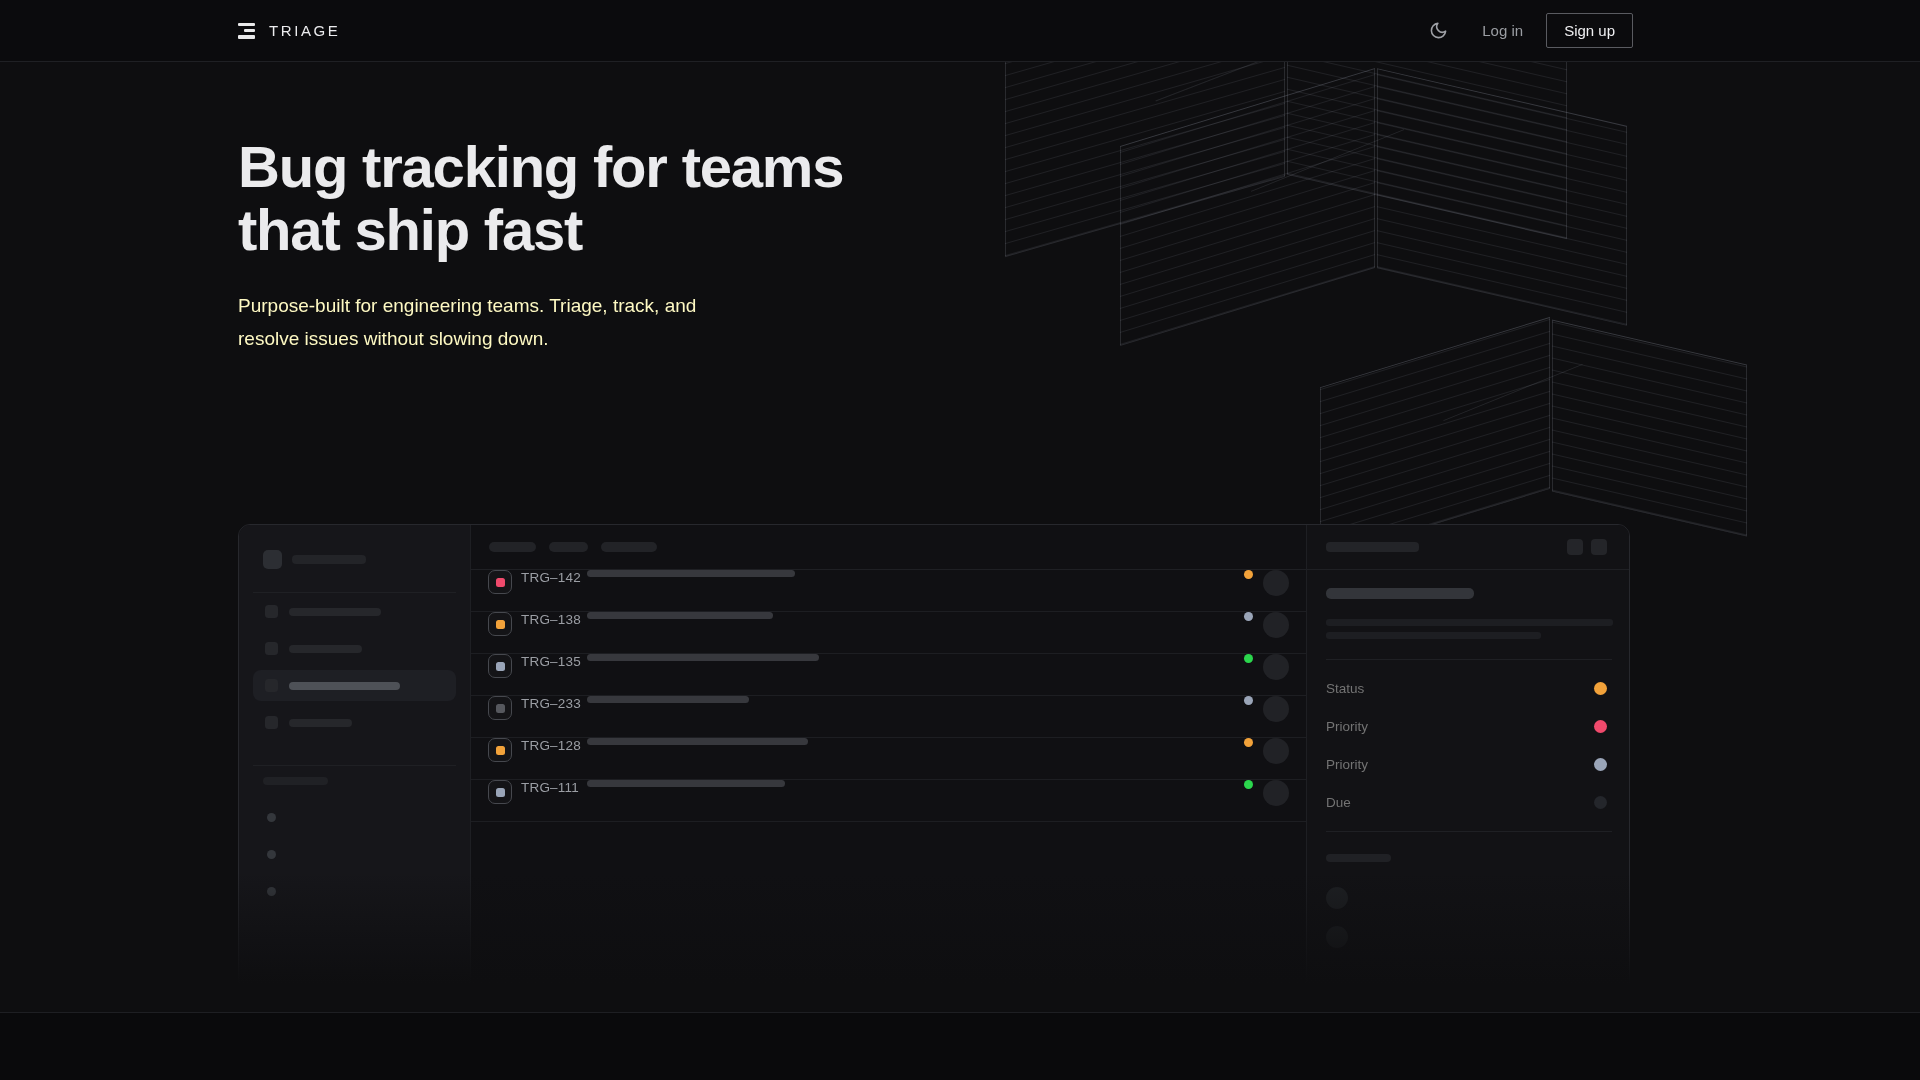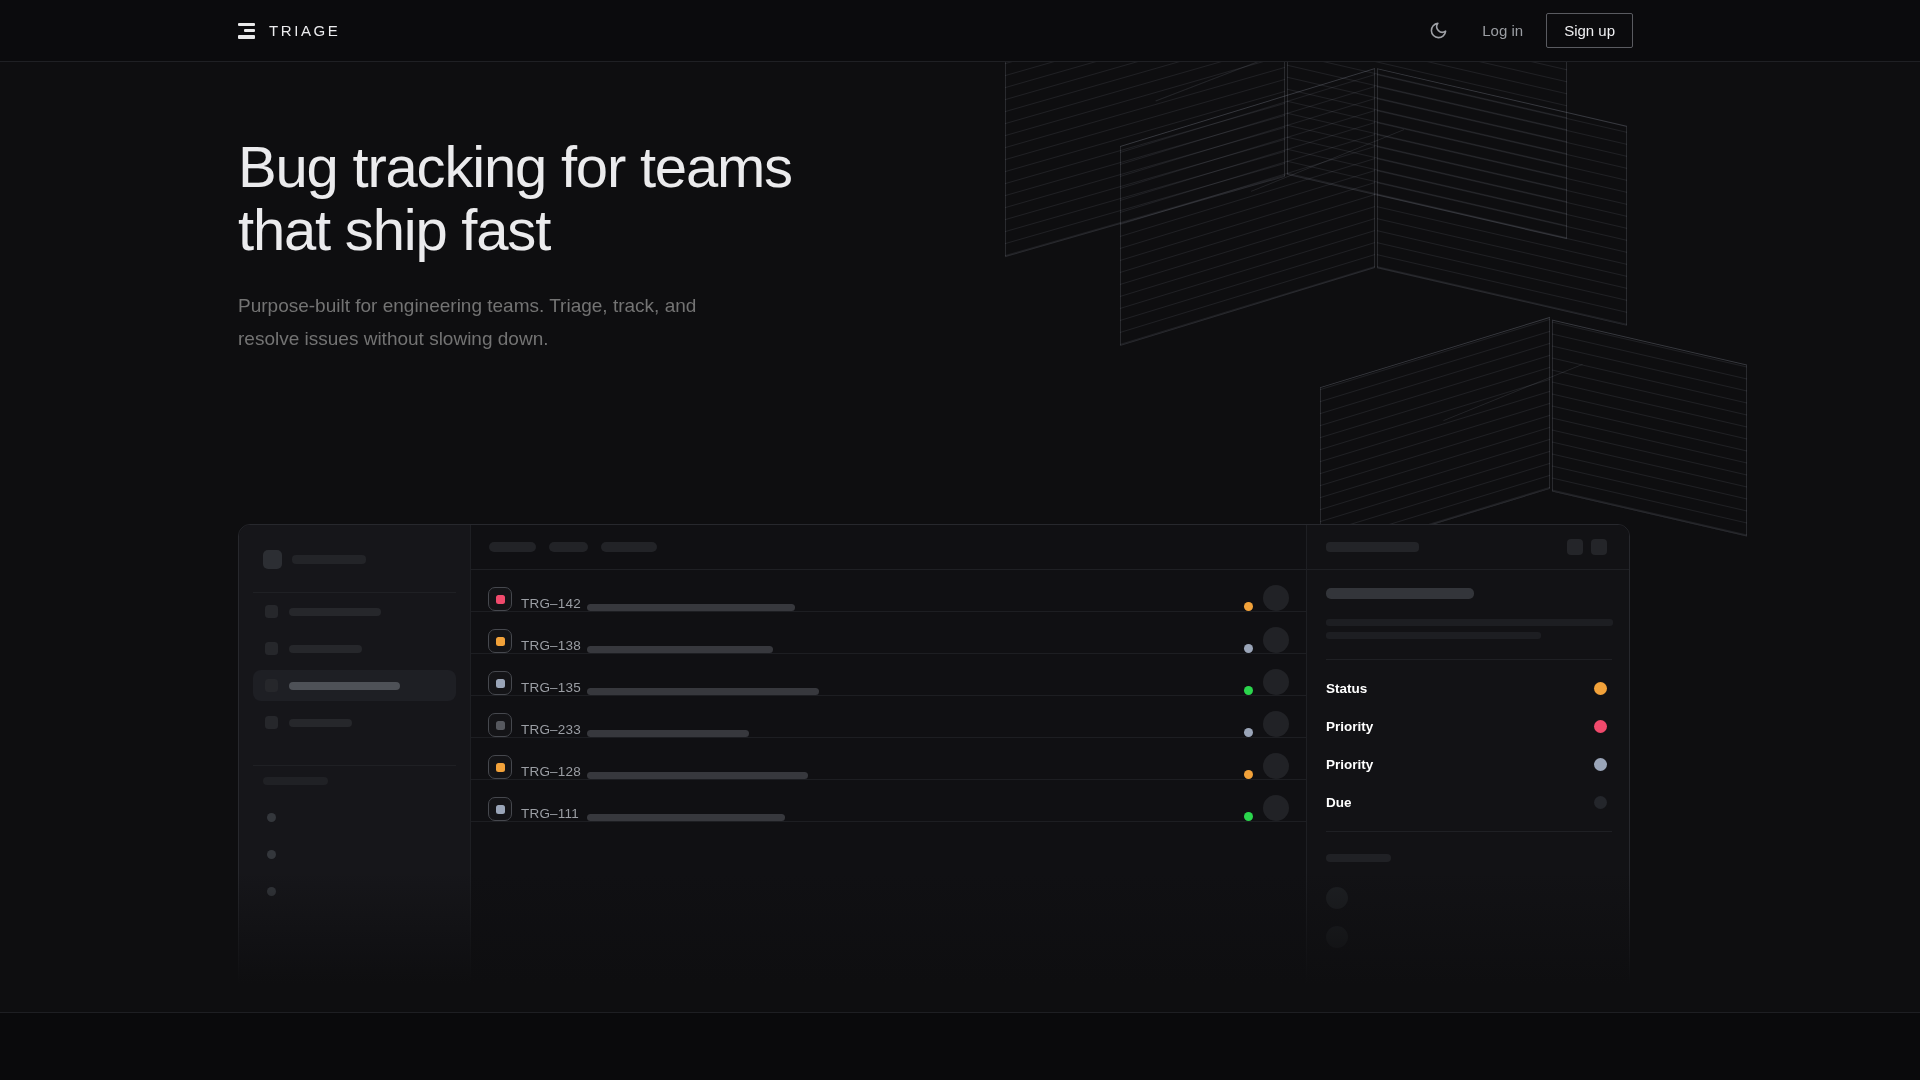--- a/index.html
+++ b/index.html
@@ -20,23 +20,23 @@
   .brand-text{color:#ececee;font-size:15px;font-weight:400;letter-spacing:2.6px;}
   .nav-right{margin-left:auto;display:flex;align-items:center;}
   .theme-btn{background:none;border:none;padding:4px;cursor:pointer;display:flex;margin-right:30px;}
   .login{color:#9b9ea3;font-size:15px;text-decoration:none;cursor:pointer;margin-right:23px;}
   .signup{background:transparent;border:1px solid #5a5b60;border-radius:2px;color:#f0f0f2;
     font-size:15px;height:35px;padding:0 17px;cursor:pointer;font-family:inherit;}
 
   
   .hero{position:relative;height:951px;background:#0e0e10;border-bottom:1px solid #1e1f23;overflow:hidden;}
   .hero h1{position:absolute;left:238px;top:74px;margin:0;z-index:2;
-    color:#ebebed;font-size:58px;line-height:1.08;font-weight:400;letter-spacing:-1.2px;}
+    color:#ebebed;font-size:58px;line-height:1.08;font-weight:700;letter-spacing:-1.2px;}
   .hero .sub{position:absolute;left:238px;top:228px;margin:0;width:490px;z-index:2;
-    color:#737373;font-size:19px;line-height:1.73;font-weight:400;}
+    color:#fef9c3;font-size:19px;line-height:1.73;font-weight:400;}
   .cta{position:absolute;left:238px;top:336px;z-index:2;height:52px;padding:0 26px;
     display:inline-flex;align-items:center;gap:13px;background:#e9e9e7;border:none;border-radius:2px;
     color:#141416;font-size:16.5px;font-weight:500;cursor:pointer;font-family:inherit;}
   .cta .arrow{font-size:18px;line-height:1;}
 
   
   .ribbons{position:absolute;inset:0;z-index:0;pointer-events:none;}
   .panel{position:absolute;border:1px solid rgba(150,155,170,0.20);
     background:repeating-linear-gradient(0deg,rgba(150,155,170,0.13) 0 1px,transparent 1px 12px);}
   .fold{position:absolute;border-top:1px solid rgba(150,155,170,0.16);height:0;}
@@ -68,21 +68,21 @@
   .sb-pill{height:8px;border-radius:4px;background:#26272b;}
   .sb-pill.bright{background:#4e5157;}
   .sb-label{width:65px;height:8px;border-radius:4px;background:#202125;margin:11px 0 0 24px;}
   .sb-dot{width:9px;height:9px;border-radius:50%;background:#34373c;margin:28px 0 0 28px;}
 
   
   .list{background:#101013;border-right:1px solid #1e1f23;display:flex;flex-direction:column;}
   .list-header{height:45px;flex:none;border-bottom:1px solid #1f2024;display:flex;align-items:center;
     gap:13px;padding-left:18px;}
   .tab-pill{height:10px;border-radius:5px;background:#222327;}
-  .row{height:42px;flex:none;display:flex;align-items:flex-end;padding:0 17px;
+  .row{height:42px;flex:none;display:flex;align-items:flex-start;padding:0 17px;
     border-bottom:1px solid #1d1e22;cursor:default;}
   .row.selected{background-color:rgba(255,255,255,0.012);
     background-image:repeating-linear-gradient(135deg,rgba(255,255,255,0.05) 0 1px,transparent 1px 13px);}
   .issue-icon{width:24px;height:24px;border:1px solid #46484e;border-radius:7px;flex:none;
     display:flex;align-items:center;justify-content:center;background:rgba(255,255,255,0.02);}
   .issue-icon i{width:9px;height:9px;border-radius:2.5px;background:var(--icon);}
   .issue-id{margin-left:9px;width:66px;font-size:13.5px;color:#9b9ea4;letter-spacing:.2px;}
   .bar{height:7px;border-radius:4px;background:#37383d;width:var(--w);}
   .bar.bright{background:#56585e;}
   .row .sp{flex:1;}
@@ -94,21 +94,21 @@
   .d-header{height:45px;flex:none;border-bottom:1px solid #1f2024;display:flex;align-items:center;
     padding:0 24px 0 19px;}
   .d-header .sp{flex:1;}
   .d-winbtn{width:16px;height:16px;border-radius:4px;background:#242529;}
   .d-winbtn + .d-winbtn{margin-left:8px;}
   .d-title{width:148px;height:11px;border-radius:5px;background:#33353a;margin:18px 0 0 19px;}
   .d-line{height:7px;border-radius:3px;background:#1d1e22;margin-left:19px;}
   .d-div{height:1px;background:#1f2024;margin:20px 19px 0;}
   .field{height:38px;display:flex;align-items:center;padding:0 24px 0 19px;}
   .field:first-of-type{margin-top:9px;}
-  .field .lbl{font-size:13.5px;color:#ffffff;font-weight:bold;}
+  .field .lbl{font-size:13.5px;color:#737373;}
   .field .sp{flex:1;}
   .fdot{width:13px;height:13px;border-radius:50%;background:var(--c);}
   .d-pill{width:65px;height:8px;border-radius:4px;background:#202125;margin:22px 0 0 19px;}
   .d-circ{width:22px;height:22px;border-radius:50%;background:#1e2023;margin:25px 0 0 19px;}
   .d-circ + .d-circ{margin-top:17px;}
 
   .hero-fade{position:absolute;left:0;right:0;bottom:0;height:140px;z-index:3;pointer-events:none;
     background:linear-gradient(180deg,rgba(14,14,16,0),#0e0e10 80%);}
 
   .footer{height:67px;background:#0a0a0c;}

